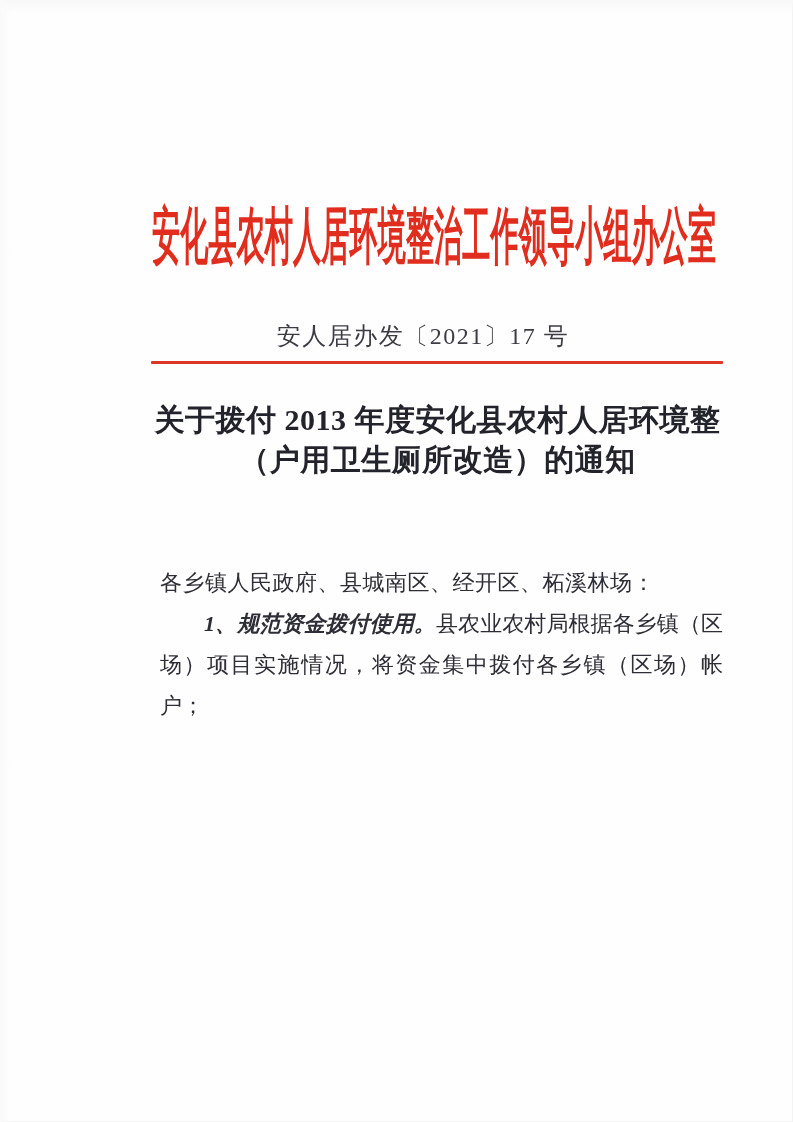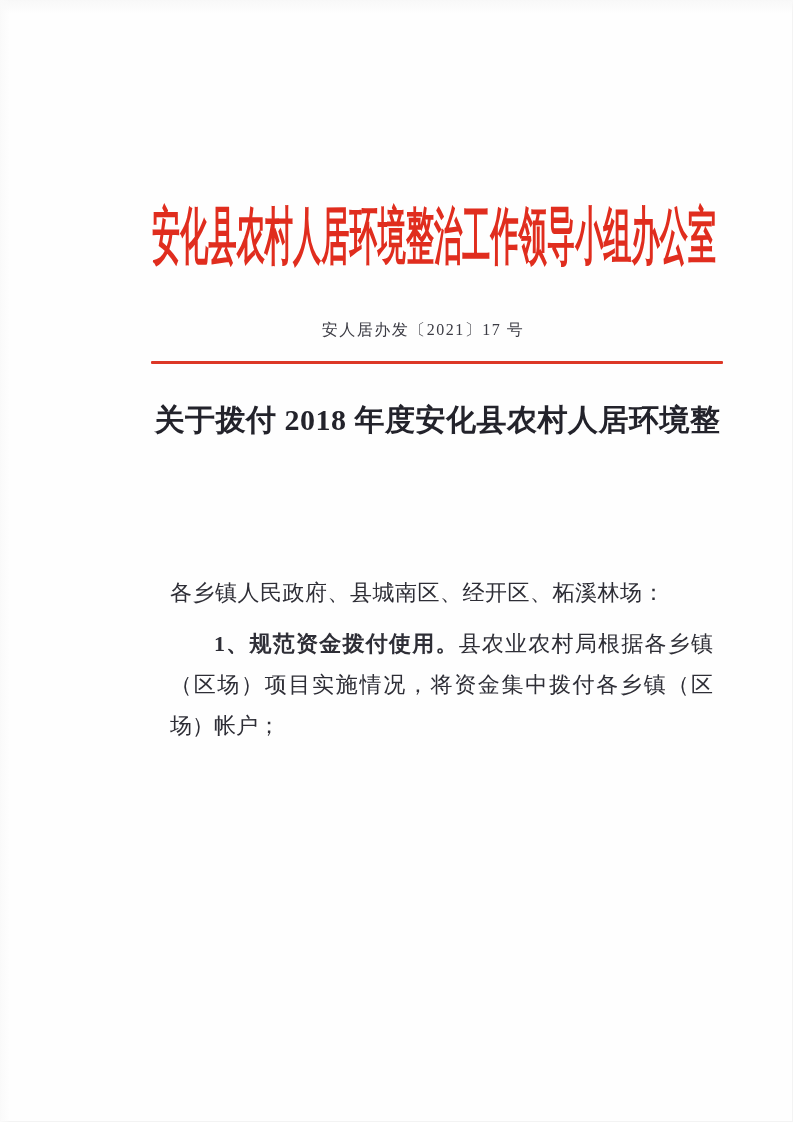--- a/index.html
+++ b/index.html
@@ -51,21 +51,21 @@
     white-space: nowrap;
   }
 
   
   .doc-number {
     position: absolute;
     left: 142px;
     top: 320px;
     width: 562px;
     text-align: center;
-    font-size: 16px;
+    font-size: 24px;
     letter-spacing: 1.5px;
     color: #3c3c44;
   }
 
   
   .red-rule {
     position: absolute;
     left: 151px;
     top: 361px;
     width: 572px;
@@ -93,50 +93,52 @@
     position: absolute;
     left: 160px;
     top: 562px;
     width: 563px;
     font-size: 22px;
     line-height: 41px;
     color: var(--text, #2e2e36);
     text-align: justify;
   }
   .doc-body p {
-    margin: 10px;
+    margin: 0;
     padding: 0;
   }
   .doc-body .salutation {
     text-align: left;
     letter-spacing: 0.5px;
   }
   .doc-body .indent {
     text-indent: 2em;
   }
   .bold-run {
     font-weight: 700;
+    font-style: italic;
   }
 </style>
 </head>
 <body>
 
 <div class="page">
   <div class="scan-edge-top"></div>
   <div class="scan-edge-left"></div>
 
   <div class="issuer-header">
     <span class="stretch">安化县农村人居环境整治工作领导小组办公室</span>
   </div>
 
   <div class="doc-number">安人居办发〔2021〕17 号</div>
 
   <div class="red-rule"></div>
 
   <div class="doc-title">
-    <div>关于拨付 2018 年度安化县农村人居环境整</div>
+    <div>关于拨付 2013 年度安化县农村人居环境整</div>
+    <div>（户用卫生厕所改造）的通知</div>
   </div>
 
   <div class="doc-body">
     <p class="salutation">各乡镇人民政府、县城南区、经开区、柘溪林场：</p>
     <p class="indent"><span class="bold-run">1、规范资金拨付使用。</span><span>县农业农村局根据各乡镇（区场）项目实施情况，将资金集中拨付各乡镇（区场）帐户；</span></p>
   </div>
 </div>
 
 </body></html>

